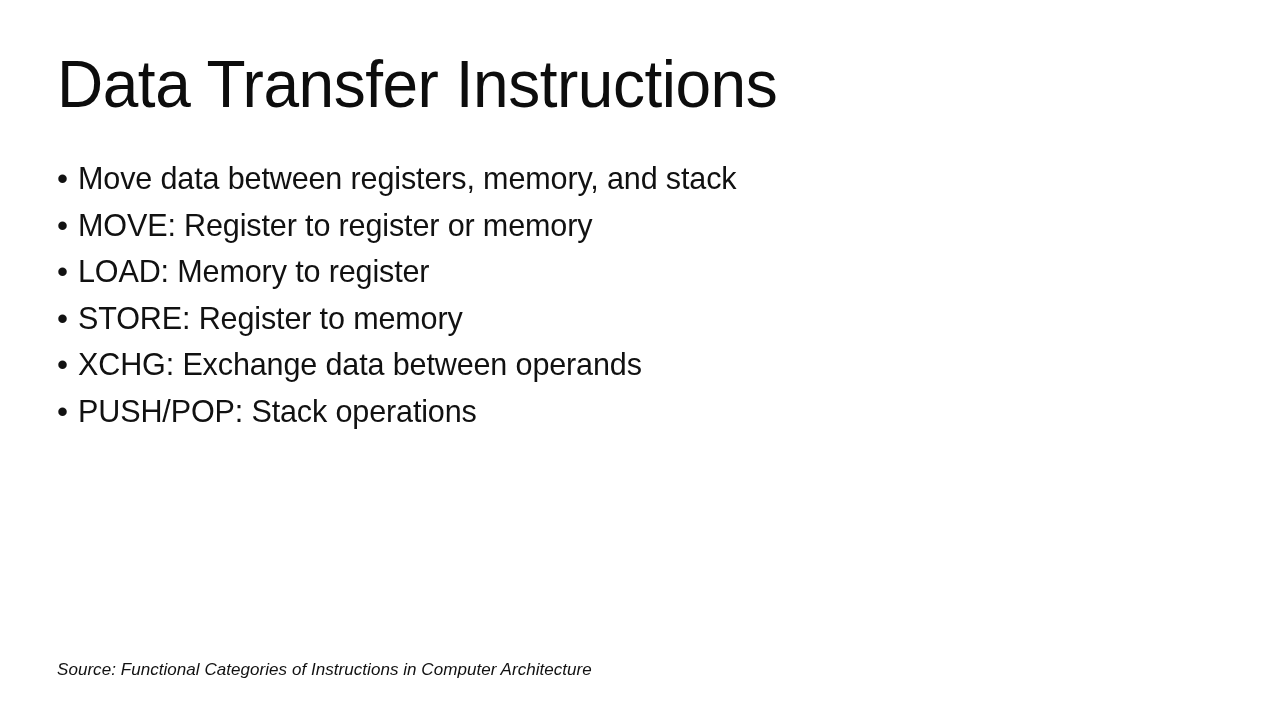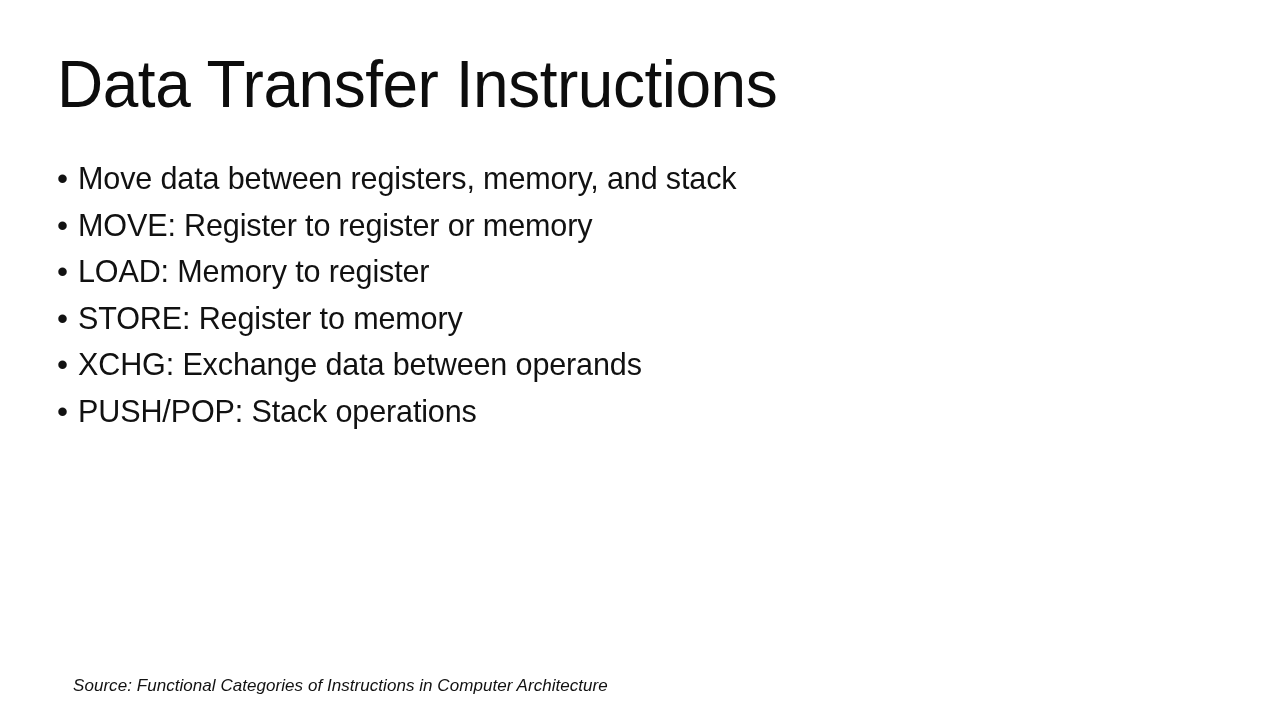--- a/index.html
+++ b/index.html
@@ -80,21 +80,21 @@
     display: inline-block;
     transform: scaleX(0.97);
     transform-origin: left center;
   }
 
   
   #source-note {
     position: absolute;
     left: 57px;
     top: 658px;
-    margin: 16px;
+    margin: 0;
     font-family: "Liberation Sans", "DejaVu Sans", sans-serif;
     font-size: 17px;
     font-style: italic;
     font-weight: 400;
     line-height: 24px;
     letter-spacing: 0.05px;
     color: #111111;
     white-space: nowrap;
   }
 </style>

